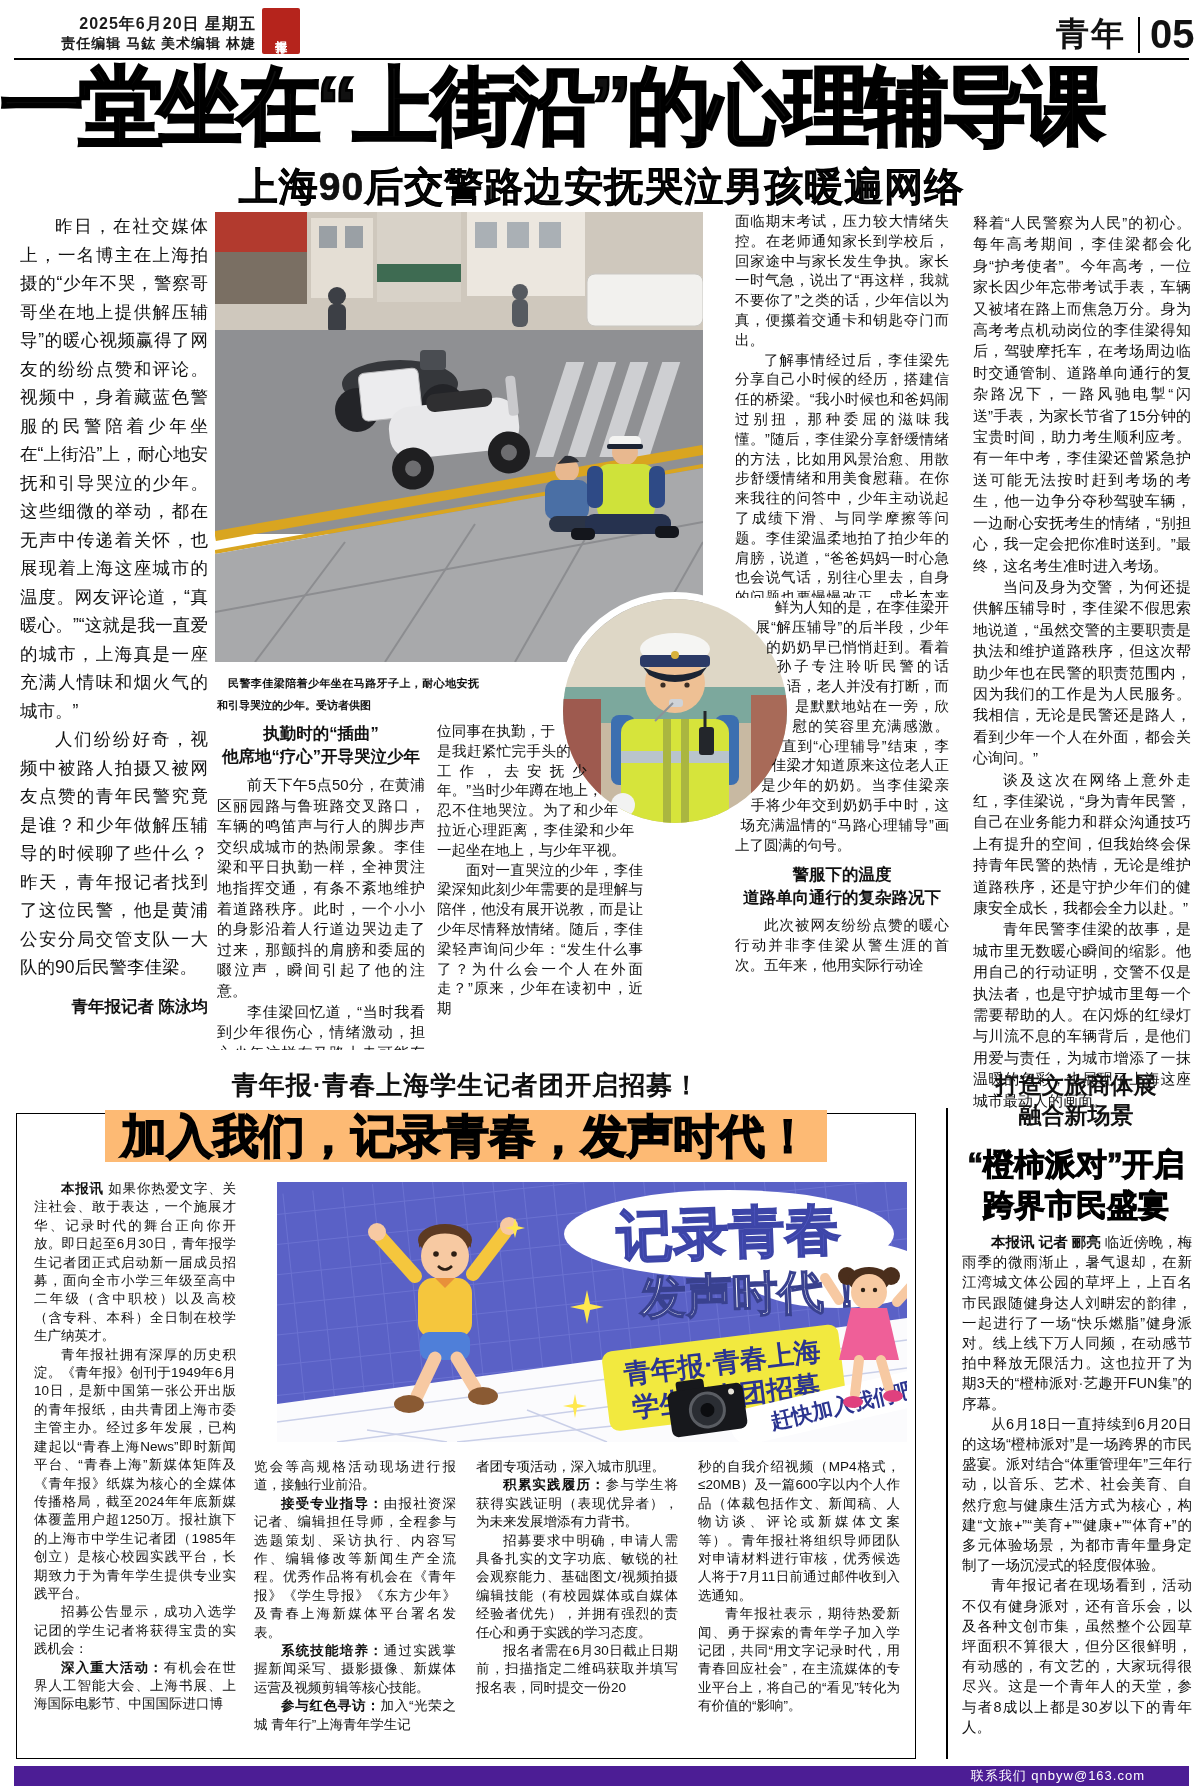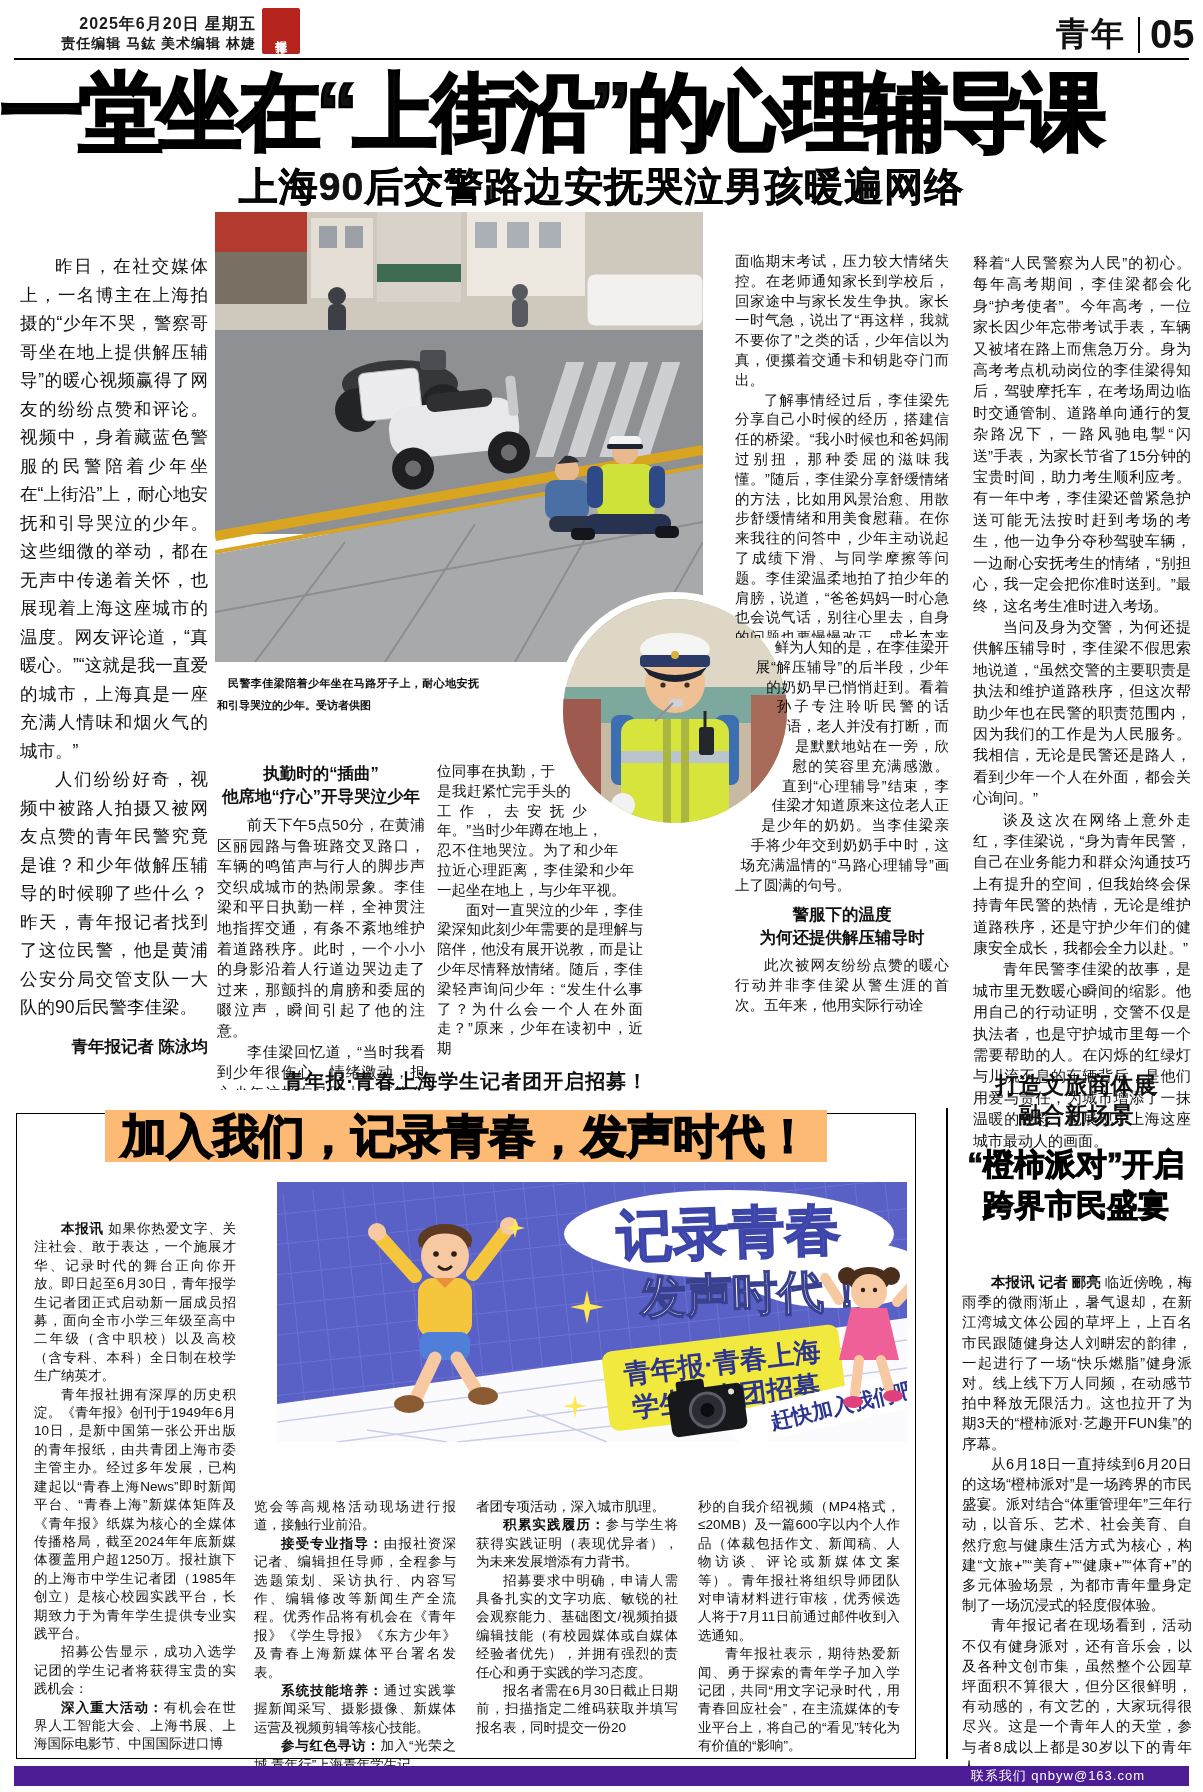--- a/index.html
+++ b/index.html
@@ -15,46 +15,46 @@
   .dates .d2{font-size:14px;line-height:19px;letter-spacing:1px;}
   .logo{left:262px;top:8px;width:38px;height:46px;background:#b5241c;color:#fff;
         writing-mode:vertical-rl;text-orientation:upright;font-size:12px;font-weight:bold;
         display:flex;align-items:center;justify-content:center;line-height:1.05;border-radius:2px;}
   .sec{left:1056px;top:12px;display:flex;align-items:center;}
   .sec .s1{font-size:33px;font-weight:bold;letter-spacing:2px;}
   .sec .bar{width:2px;height:36px;background:#000;margin:0 10px 0 12px;}
   .sec .s2{font-size:40px;font-weight:bold;}
   .hrule{left:14px;top:58px;width:1175px;height:2px;background:#000;}
   
-  .h1{left:0;top:65px;width:1005px;text-align:center;font-size:84px;font-weight:900;
+  .h1{left:0;top:59px;width:1005px;text-align:center;font-size:84px;font-weight:900;
       letter-spacing:-5px;line-height:1.12;-webkit-text-stroke:2.6px #000;white-space:nowrap;}
   .h2{left:0;top:160px;width:1203px;text-align:center;font-size:39px;font-weight:600;
       letter-spacing:1px;-webkit-text-stroke:0.6px #000;}
   
-  .textcol{overflow:hidden;margin-top:40px;}
+  .textcol{overflow:hidden;}
   .col1{left:20px;top:212px;width:188px;height:822px;font-size:17.5px;line-height:28.5px;}
   .byline{text-align:right;font-weight:bold;margin-top:10px;font-size:16.5px;}
   .leadphoto{left:215px;top:212px;width:488px;height:450px;}
   .caption{left:217px;top:672px;width:262px;font-size:11px;line-height:22px;font-weight:bold;
            text-align:justify;text-indent:1em;}
   .portrait{left:556px;top:592px;width:224px;height:224px;border:7px solid #fff;border-radius:50%;
             overflow:hidden;}
   .col2{left:217px;top:722px;width:208px;height:328px;font-size:15px;line-height:20.6px;}
   .col3{left:437px;top:722px;width:206px;height:328px;font-size:14.5px;line-height:19.8px;}
   .col4a{left:735px;top:212px;width:214px;height:386px;font-size:14.5px;line-height:19.8px;}
   .col4b{left:735px;top:598px;width:214px;height:510px;font-size:14.5px;line-height:19.8px;}
   .col5{left:973px;top:212px;width:218px;height:896px;font-size:15px;line-height:21.4px;}
   .subhead{font-weight:bold;text-align:center;font-size:16.5px;line-height:23px;text-indent:0;}
   .subhead.mt{margin-top:8px;}
   .subhead.mb{margin-bottom:7px;}
   .cut-right{float:right;width:88px;height:110px;shape-outside:polygon(0 0,100% 0,100% 100%);}
   .cut-left{float:left;width:60px;height:228px;shape-outside:polygon(0 0,100% 50%,0 100%);}
   
   .box{left:16px;top:1113px;width:900px;height:646px;border:1.5px solid #000;box-sizing:border-box;}
-  .kicker{left:16px;top:1068px;width:900px;text-align:center;font-size:20px;font-weight:600;letter-spacing:1px;}
+  .kicker{left:16px;top:1068px;width:900px;text-align:center;font-size:26px;font-weight:600;letter-spacing:1px;}
   .bigh{left:16px;top:1106px;width:900px;text-align:center;}
   .bigh span{background:#fdba74;padding:0 16px;font-size:46px;font-weight:800;
              -webkit-text-stroke:1.6px #000;letter-spacing:0;}
   .colA{left:34px;top:1180px;width:202px;height:566px;font-size:13.5px;line-height:18.4px;}
   .posterbox{left:277px;top:1182px;width:630px;height:260px;}
   .colB{left:254px;top:1458px;width:202px;height:294px;font-size:13.5px;line-height:18.4px;}
   .colC{left:476px;top:1458px;width:202px;height:294px;font-size:13.5px;line-height:18.4px;}
   .colD{left:698px;top:1458px;width:202px;height:294px;font-size:13.5px;line-height:18.4px;}
   
   .vrule{left:946px;top:1108px;width:2px;height:651px;background:#000;}
@@ -213,21 +213,21 @@
     <div>
         <p class="para noindent">面临期末考试，压力较大情绪失控。在老师通知家长到学校后，回家途中与家长发生争执。家长一时气急，说出了“再这样，我就不要你了”之类的话，少年信以为真，便攥着交通卡和钥匙夺门而出。</p>
         <p class="para">了解事情经过后，李佳梁先分享自己小时候的经历，搭建信任的桥梁。“我小时候也和爸妈闹过别扭，那种委屈的滋味我懂。”随后，李佳梁分享舒缓情绪的方法，比如用风景治愈、用散步舒缓情绪和用美食慰藉。在你来我往的问答中，少年主动说起了成绩下滑、与同学摩擦等问题。李佳梁温柔地拍了拍少年的肩膀，说道，“爸爸妈妈一时心急也会说气话，别往心里去，自身的问题也要慢慢改正，成长本来就是慢慢变好的旅程。”</p>
       </div>
   </div>
 
   <div class="abs textcol col4b">
     <span class="cut-left"></span>
     <div style="display:contents"><p class="para">鲜为人知的是，在李佳梁开展“解压辅导”的后半段，少年的奶奶早已悄悄赶到。看着孙子专注聆听民警的话语，老人并没有打断，而是默默地站在一旁，欣慰的笑容里充满感激。直到“心理辅导”结束，李佳梁才知道原来这位老人正是少年的奶奶。当李佳梁亲手将少年交到奶奶手中时，这场充满温情的“马路心理辅导”画上了圆满的句号。</p></div>
     <div class="subhead mt">警服下的温度</div>
-    <div class="subhead mb">为何还提供解压辅导时</div>
+    <div class="subhead mb">道路单向通行的复杂路况下</div>
     <div>
         <p class="para">此次被网友纷纷点赞的暖心行动并非李佳梁从警生涯的首次。五年来，他用实际行动诠</p>
       </div>
   </div>
 
   <div class="abs textcol col5">
     <div>
         <p class="para noindent">释着“人民警察为人民”的初心。每年高考期间，李佳梁都会化身“护考使者”。今年高考，一位家长因少年忘带考试手表，车辆又被堵在路上而焦急万分。身为高考考点机动岗位的李佳梁得知后，驾驶摩托车，在考场周边临时交通管制、道路单向通行的复杂路况下，一路风驰电掣“闪送”手表，为家长节省了15分钟的宝贵时间，助力考生顺利应考。有一年中考，李佳梁还曾紧急护送可能无法按时赶到考场的考生，他一边争分夺秒驾驶车辆，一边耐心安抚考生的情绪，“别担心，我一定会把你准时送到。”最终，这名考生准时进入考场。</p>
         <p class="para">当问及身为交警，为何还提供解压辅导时，李佳梁不假思索地说道，“虽然交警的主要职责是执法和维护道路秩序，但这次帮助少年也在民警的职责范围内，因为我们的工作是为人民服务。我相信，无论是民警还是路人，看到少年一个人在外面，都会关心询问。”</p>
         <p class="para">谈及这次在网络上意外走红，李佳梁说，“身为青年民警，自己在业务能力和群众沟通技巧上有提升的空间，但我始终会保持青年民警的热情，无论是维护道路秩序，还是守护少年们的健康安全成长，我都会全力以赴。”</p>

